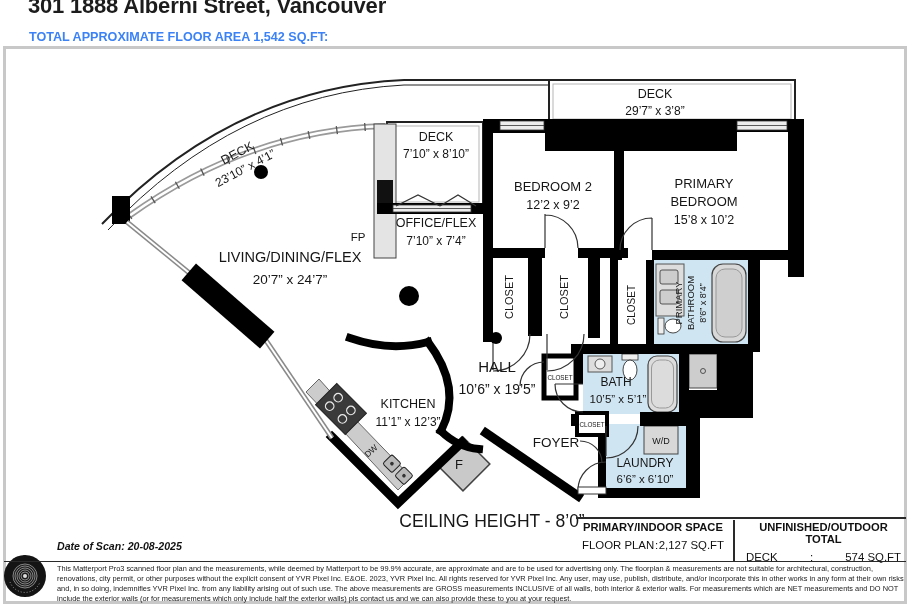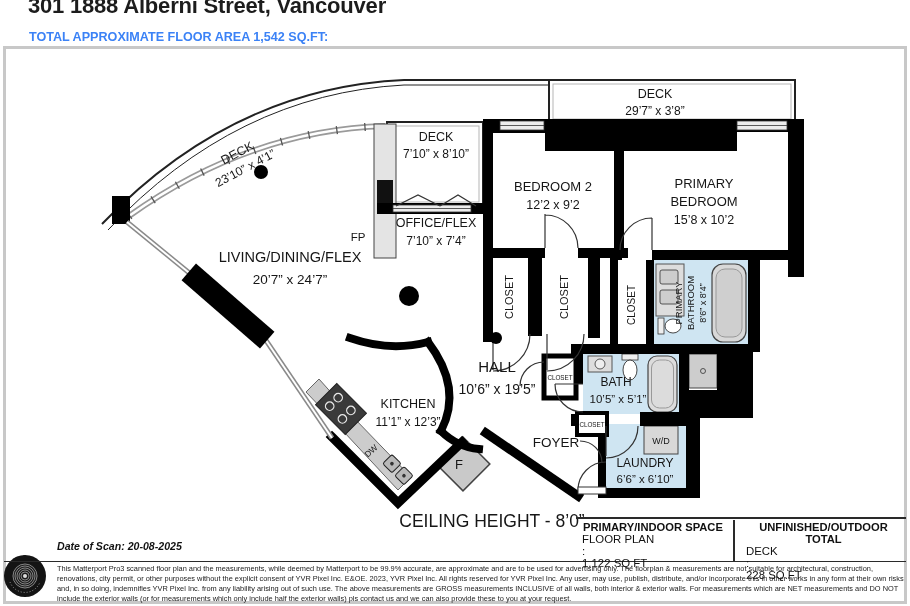--- a/index.html
+++ b/index.html
@@ -7,21 +7,21 @@
         font-family:"Liberation Sans",sans-serif;}
   .page svg{position:absolute;left:0;top:0;}
   svg text{font-family:"Liberation Sans",sans-serif;fill:#161616;}
   .hdr-title{position:absolute;left:28px;top:-7px;font-size:22px;font-weight:bold;color:#1c1c1c;letter-spacing:-0.2px;}
   .hdr-sub{position:absolute;left:29px;top:30px;font-size:12.6px;font-weight:bold;color:#3b82f6;}
   .sum-topline{position:absolute;left:576px;top:517px;width:330px;height:1.5px;background:#2a2a2a;}
   .sum-vline{position:absolute;left:733px;top:520px;width:1.5px;height:41px;background:#2a2a2a;}
   .sum-botline{position:absolute;left:4px;top:561px;width:902px;height:1.3px;background:#2a2a2a;}
   .sum-col{position:absolute;top:521px;}
   .sum-col .head{font-size:11.2px;font-weight:bold;color:#111;text-align:center;}
-  .sum-col .row{display:flex;justify-content:space-between;font-size:11.4px;color:#111;padding:0 4px;flex-direction:column;}
+  .sum-col .row{display:flex;justify-content:space-between;margin-top:6px;font-size:11.4px;color:#111;padding:0 4px;}
   .sum-indoor{left:578px;width:150px;}
   .sum-outdoor{left:742px;width:163px;}
   .scan-date{position:absolute;left:57px;top:540px;font-size:10.6px;font-weight:bold;color:#111;font-style:italic;}
   .disclaimer{position:absolute;left:57px;top:564px;width:848px;font-size:7.4px;line-height:10px;color:#1a1a1a;}
 </style>
 </head>
 <body>
 
 <div class="page">
 
@@ -258,28 +258,28 @@
 
   <div class="sum-topline"></div>
   <div class="sum-vline"></div>
   <div class="sum-botline"></div>
 
   <div class="sum-col sum-indoor">
     <div class="head">PRIMARY/INDOOR SPACE</div>
     <div class="row">
       <span>FLOOR PLAN</span>
       <span>:</span>
-      <span>1,122 SQ.FT</span>
+      <span>2,127 SQ.FT</span>
     </div>
   </div>
   <div class="sum-col sum-outdoor">
     <div class="head">UNFINISHED/OUTDOOR TOTAL</div>
     <div class="row">
       <span>DECK</span>
       <span>:</span>
-      <span>228 SQ.FT</span>
+      <span>574 SQ.FT</span>
     </div>
   </div>
 
   <div class="scan-date">Date of Scan: 20-08-2025</div>
   <div class="disclaimer">This Matterport Pro3 scanned floor plan and the measurements, while deemed by Matterport to be 99.9% accurate, are approximate and are to be used for advertising only. The floorplan &amp; measurements are not suitable for architectural, construction, renovations, city permit, or other purposes without the explicit consent of YVR Pixel Inc. E&amp;OE. 2023, YVR Pixel Inc. All rights reserved for YVR Pixel Inc. Any user, may use, publish, distribute, and/or incorporate this in other works in any form at their own risks and, in so doing, indemnifies YVR Pixel Inc. from any liability arising out of such use. The above measurements are GROSS measurements INCLUSIVE of all walls, both interior &amp; exterior walls. For measurements which are NET measurements and DO NOT include the exterior walls (or for measurements which only include half the exterior walls) pls contact us and we can also provide these to you at your request.</div>
 
 </div>
 
 </body></html>

